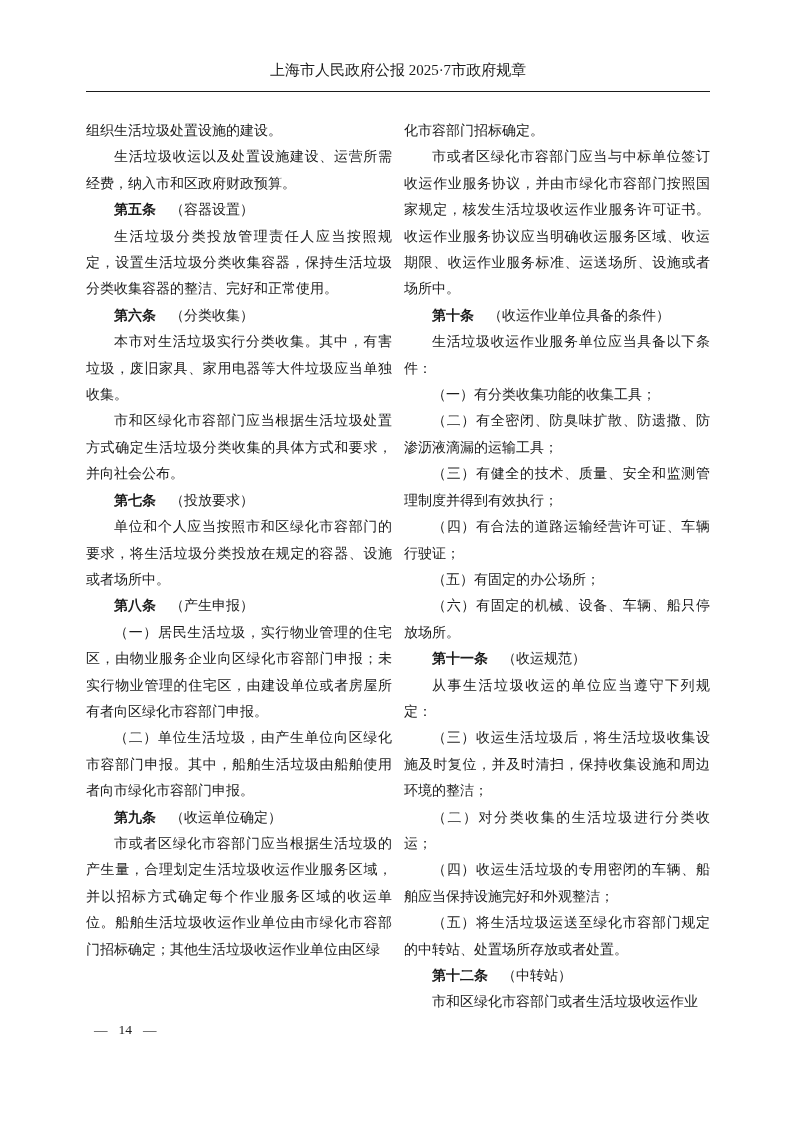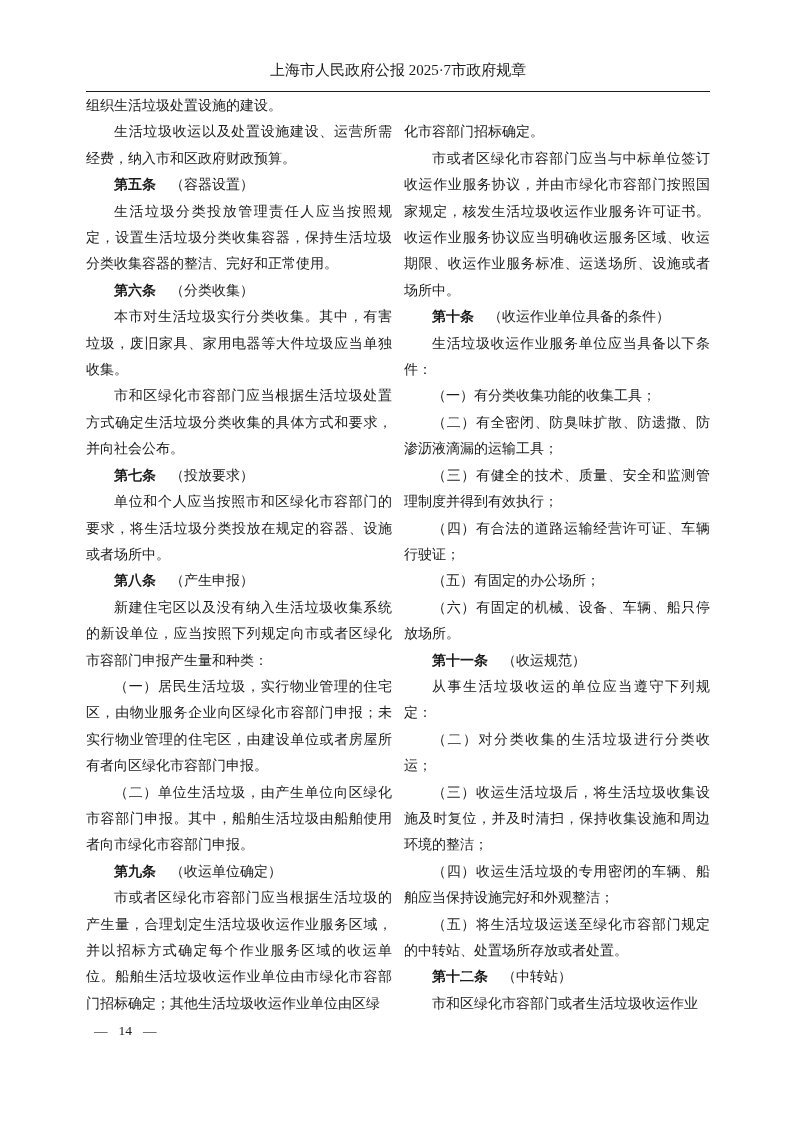--- a/index.html
+++ b/index.html
@@ -10,21 +10,21 @@
     color: #1b1b1b;
     font-family: "Liberation Serif", "DejaVu Serif", serif;
   }
   .page { box-sizing: border-box; padding: 60px 83px 0 86px; }
   .page-header {
     display: flex; justify-content: center; align-items: flex-end;
     font-size: 15px; line-height: 20px;
     padding-bottom: 11px;
     border-bottom: 1.5px solid #1b1b1b;
   }
-  .columns { display: flex; gap: 12px; margin-top: 1px; align-items: flex-end; }
+  .columns { display: flex; gap: 12px; margin-top: 26px; }
   .col { width: 306px; font-size: 14px; line-height: 26.4px; }
   .para {
     margin: 0;
     text-align: justify;
     text-justify: inter-character;
     text-indent: 2em;
   }
   .para.continuation { text-indent: 0; }
   .para.article { text-align: left; }
   .art-num { font-weight: 700; margin-right: 1em; }
@@ -50,41 +50,40 @@
         <p class="para continuation">组织生活垃圾处置设施的建设。</p>
         <p class="para body">生活垃圾收运以及处置设施建设、运营所需经费，纳入市和区政府财政预算。</p>
         <p class="para article"><span class="art-num">第五条</span><span>（容器设置）</span></p>
         <p class="para body">生活垃圾分类投放管理责任人应当按照规定，设置生活垃圾分类收集容器，保持生活垃圾分类收集容器的整洁、完好和正常使用。</p>
         <p class="para article"><span class="art-num">第六条</span><span>（分类收集）</span></p>
         <p class="para body">本市对生活垃圾实行分类收集。其中，有害垃圾，废旧家具、家用电器等大件垃圾应当单独收集。</p>
         <p class="para body">市和区绿化市容部门应当根据生活垃圾处置方式确定生活垃圾分类收集的具体方式和要求，并向社会公布。</p>
         <p class="para article"><span class="art-num">第七条</span><span>（投放要求）</span></p>
         <p class="para body">单位和个人应当按照市和区绿化市容部门的要求，将生活垃圾分类投放在规定的容器、设施或者场所中。</p>
         <p class="para article"><span class="art-num">第八条</span><span>（产生申报）</span></p>
-        <p class="para body">新建住宅区以及没有纳入生活垃圾收集系统的新设单位，应当按照下列规定向市或者区绿化市容部门申报产生量和种类：</p>
         <p class="para body">（一）居民生活垃圾，实行物业管理的住宅区，由物业服务企业向区绿化市容部门申报；未实行物业管理的住宅区，由建设单位或者房屋所有者向区绿化市容部门申报。</p>
         <p class="para body">（二）单位生活垃圾，由产生单位向区绿化市容部门申报。其中，船舶生活垃圾由船舶使用者向市绿化市容部门申报。</p>
         <p class="para article"><span class="art-num">第九条</span><span>（收运单位确定）</span></p>
         <p class="para body">市或者区绿化市容部门应当根据生活垃圾的产生量，合理划定生活垃圾收运作业服务区域，并以招标方式确定每个作业服务区域的收运单位。船舶生活垃圾收运作业单位由市绿化市容部门招标确定；其他生活垃圾收运作业单位由区绿</p>
       </section>
     <section class="col" id="col-right">
         <p class="para continuation">化市容部门招标确定。</p>
         <p class="para body">市或者区绿化市容部门应当与中标单位签订收运作业服务协议，并由市绿化市容部门按照国家规定，核发生活垃圾收运作业服务许可证书。收运作业服务协议应当明确收运服务区域、收运期限、收运作业服务标准、运送场所、设施或者场所中。</p>
         <p class="para article"><span class="art-num">第十条</span><span>（收运作业单位具备的条件）</span></p>
         <p class="para body">生活垃圾收运作业服务单位应当具备以下条件：</p>
         <p class="para body">（一）有分类收集功能的收集工具；</p>
         <p class="para body">（二）有全密闭、防臭味扩散、防遗撒、防渗沥液滴漏的运输工具；</p>
         <p class="para body">（三）有健全的技术、质量、安全和监测管理制度并得到有效执行；</p>
         <p class="para body">（四）有合法的道路运输经营许可证、车辆行驶证；</p>
         <p class="para body">（五）有固定的办公场所；</p>
         <p class="para body">（六）有固定的机械、设备、车辆、船只停放场所。</p>
         <p class="para article"><span class="art-num">第十一条</span><span>（收运规范）</span></p>
         <p class="para body">从事生活垃圾收运的单位应当遵守下列规定：</p>
+        <p class="para body">（三）收运生活垃圾后，将生活垃圾收集设施及时复位，并及时清扫，保持收集设施和周边环境的整洁；</p>
         <p class="para body">（二）对分类收集的生活垃圾进行分类收运；</p>
-        <p class="para body">（三）收运生活垃圾后，将生活垃圾收集设施及时复位，并及时清扫，保持收集设施和周边环境的整洁；</p>
         <p class="para body">（四）收运生活垃圾的专用密闭的车辆、船舶应当保持设施完好和外观整洁；</p>
         <p class="para body">（五）将生活垃圾运送至绿化市容部门规定的中转站、处置场所存放或者处置。</p>
         <p class="para article"><span class="art-num">第十二条</span><span>（中转站）</span></p>
         <p class="para body">市和区绿化市容部门或者生活垃圾收运作业</p>
       </section>
   </main>
 
   <footer class="page-footer">
     <span class="dash">—</span>
     <span>14</span>

